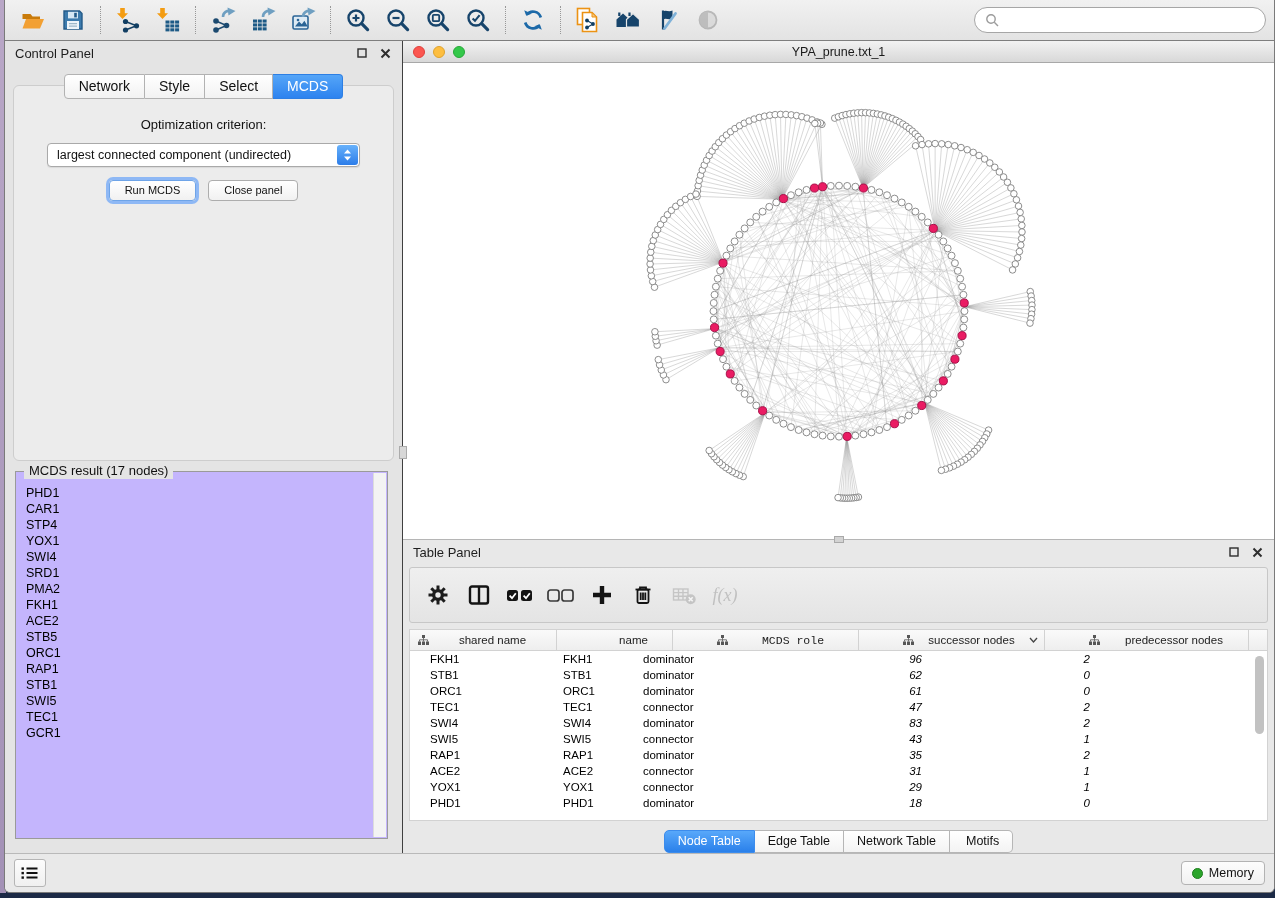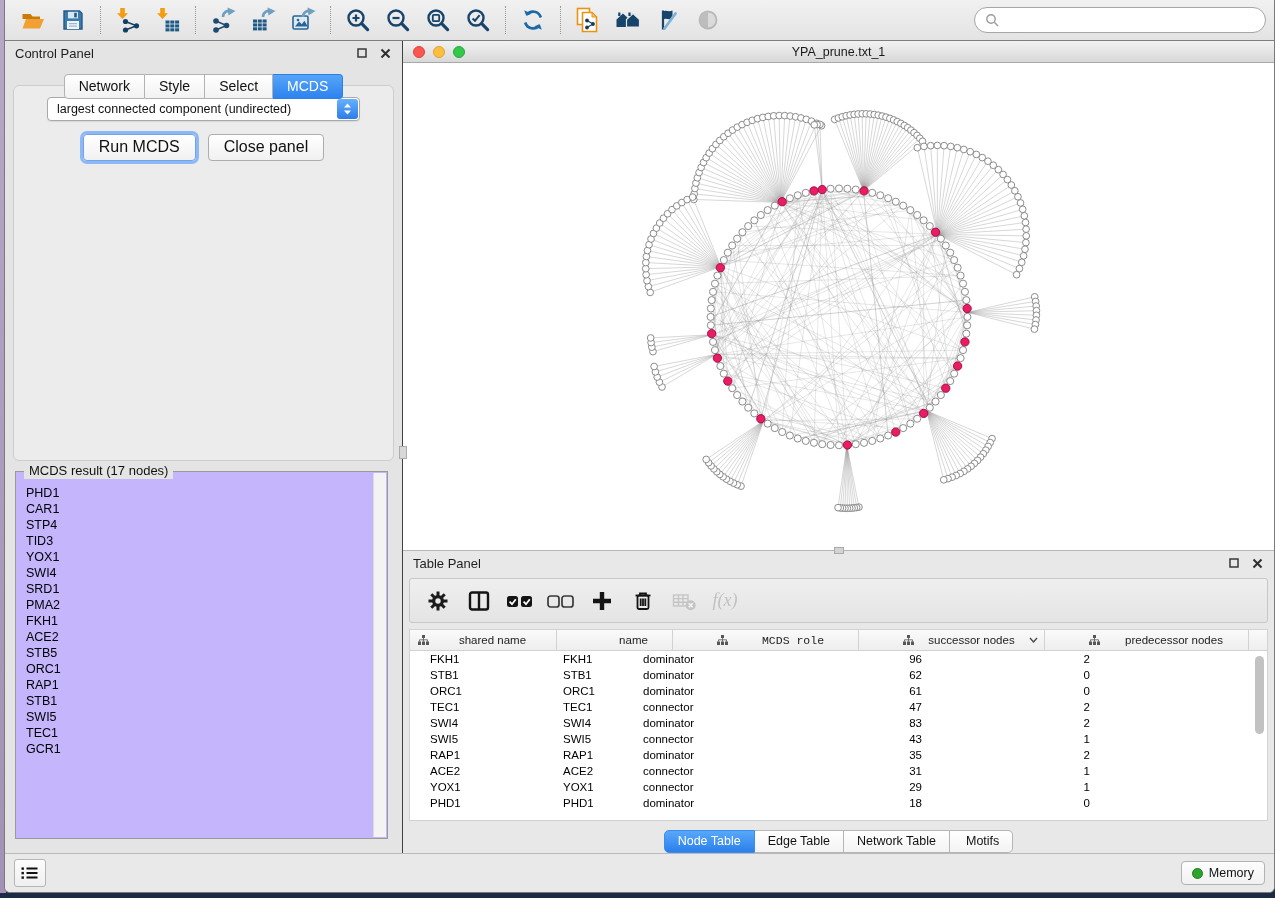--- a/index.html
+++ b/index.html
@@ -44,21 +44,21 @@
   #cp-card{ position:absolute; z-index:1; left:8px; right:8px; top:44px; height:376px;
     background:#ececec; border:1px solid #cdcdcd; border-radius:6px; }
   #opt-label{ text-align:center; font-size:13px; color:#111; margin-top:31px; }
   #criterion-select{ margin:11px auto 0; width:313px; height:24px; background:#fff; border:1px solid #a9a9a9;
     border-radius:4px; display:flex; align-items:center; font-size:12.5px; color:#111; padding-left:9px;
     position:relative; box-shadow:0 1px 1px rgba(0,0,0,.08); }
   #criterion-select .stepper{ position:absolute; right:1px; top:1px; bottom:1px; width:21px;
     background:linear-gradient(#67b1fb,#2c7de9); border-radius:3px; display:flex; align-items:center; justify-content:center; }
   #cp-btn-row{ display:flex; justify-content:center; gap:12px; margin-top:13px; }
   .mac-btn{ background:linear-gradient(#ffffff,#f1f1f1); border:1px solid #adadad; border-radius:4px;
-    font-size:16px; color:#111; padding:3px 15px 4px; cursor:default; }
+    font-size:11px; color:#111; padding:3px 15px 4px; cursor:default; }
   .mac-btn.focused{ box-shadow:0 0 0 3px rgba(92,156,250,.65); border-color:#6ea4e8; }
 
   #mcds-result{ position:absolute; left:10px; right:14px; top:430px; height:368px;
     border:1px solid #9a9a9a; background:#c4b5fd; }
   #mcds-legend{ position:absolute; top:-9px; left:8px; background:#e4e4e4; padding:0 5px;
     font-size:13px; color:#111; line-height:16px; }
   #mcds-list{ position:absolute; inset:1px 15px 1px 1px; padding:12px 0 0 9px; overflow:hidden; }
   .mcds-item{ font-size:12.5px; line-height:16px; color:#000; }
   #mcds-scroll{ position:absolute; top:1px; bottom:1px; right:1px; width:13px; background:#f3f3f3; border-left:1px solid #dcdcdc; }
 
@@ -73,37 +73,37 @@
   #net-title{ margin:0 auto; font-size:12.5px; color:#1a1a1a; }
   #net-canvas{ position:absolute; top:23px; left:0; right:0; bottom:0; background:#fff; }
   #net-svg{ width:100%; height:100%; display:block; }
   #h-split-knob{ position:absolute; left:calc(50% - 5px); bottom:-4px; width:10px; height:7px;
     background:#d3d3d3; border:1px solid #a9a9a9; z-index:5; }
   #v-split-knob{ position:absolute; left:-5px; top:405px; width:8px; height:13px;
     background:#d8d8d8; border:1px solid #ababab; z-index:5; }
 
   
   #table-panel{ flex:1; position:relative; background:#e8e8e8; }
-  #tp-toolbar{ margin:3px 6px 0; height:45px; background:linear-gradient(#efefef,#e4e4e4);
+  #tp-toolbar{ margin:3px 6px 0; height:56px; background:linear-gradient(#efefef,#e4e4e4);
     border:1px solid #c7c7c7; border-radius:3px; display:flex; align-items:center; padding:0 12px; gap:9px; }
   .tt-btn{ min-width:32px; height:32px; display:flex; align-items:center; justify-content:center; }
   .tt-btn svg{ width:26px; height:26px; }
   .tt-btn.wide svg{ width:32px; }
   .tt-btn.disabled{ opacity:.55; }
   .fx{ font-family:"Liberation Serif", serif; font-style:italic; font-size:18px; color:#9f9f9f; }
 
   #node-table{ margin:6px 6px 0; background:#fff; border:1px solid #d2d2d2; height:192px; position:relative; overflow:hidden; }
   #thead{ display:flex; height:21px; background:linear-gradient(#fafafa,#eeeeee); border-bottom:1px solid #d2d2d2;gap:36px; }
   .th{ display:flex; align-items:center; padding:0 6px 0 8px; border-right:1px solid #d2d2d2;
     font-size:11.5px; color:#222; gap:6px; }
   .th .lbl{ margin:0 auto; }
   #tbody .tr{ display:flex; height:16px; align-items:center; }
   .td{ font-size:11.5px; color:#000; white-space:nowrap; overflow:hidden; padding:0 6px; }
   .td.first{ padding-left:20px; }
-  .td.num{ text-align:right; padding-right:15px; }
+  .td.num{ text-align:right; padding-right:15px;font-style:italic; }
   #tbl-scroll{ position:absolute; right:2px; top:24px; width:11px; height:160px; }
   #tbl-thumb{ width:9px; height:78px; margin:2px auto 0; background:#c2c2c2; border-radius:5px; }
 
   #tp-tabs{ display:flex; justify-content:center; margin-top:9px; }
   .seg{ padding:3px 13px 4px; font-size:12.5px; background:linear-gradient(#ffffff,#f3f3f3);
     border:1px solid #b6b6b6; border-left:none; color:#111; }
   .seg:first-child{ border-left:1px solid #b6b6b6; border-radius:5px 0 0 5px; }
   .seg:last-child{ border-radius:0 5px 5px 0;padding-left:16px; }
   .seg.active{ background:linear-gradient(#58a8fa,#2a80ea); color:#fff; border-color:#3c8cec; }
 
@@ -301,41 +301,41 @@
           </span>
         </span>
       </div>
       <div id="cp-tabs">
           <span class="ctab">Network</span>
           <span class="ctab">Style</span>
           <span class="ctab">Select</span>
           <span class="ctab active">MCDS</span>
         </div>
       <div id="cp-card">
+        <div id="opt-label">Optimization criterion:</div>
         <div id="criterion-select">
           <span>largest connected component (undirected)</span>
           <span class="stepper">
             <svg width="9" height="14" viewBox="0 0 9 14">
                 <path d="M1 5.5L4.5 1.5 8 5.5z" fill="#fff"></path>
                 <path d="M1 8.5L4.5 12.5 8 8.5z" fill="#fff"></path>
               </svg>
           </span>
         </div>
         <div id="cp-btn-row">
           <button class="mac-btn focused">Run MCDS</button>
           <button class="mac-btn">Close panel</button>
         </div>
       </div>
       <div id="mcds-result">
         <span id="mcds-legend">MCDS result (17 nodes)</span>
         <div id="mcds-list">
             <div class="mcds-item">PHD1</div>
             <div class="mcds-item">CAR1</div>
             <div class="mcds-item">STP4</div>
-            <div class="mcds-item">TID3</div>
             <div class="mcds-item">YOX1</div>
             <div class="mcds-item">SWI4</div>
             <div class="mcds-item">SRD1</div>
             <div class="mcds-item">PMA2</div>
             <div class="mcds-item">FKH1</div>
             <div class="mcds-item">ACE2</div>
             <div class="mcds-item">STB5</div>
             <div class="mcds-item">ORC1</div>
             <div class="mcds-item">RAP1</div>
             <div class="mcds-item">STB1</div>

